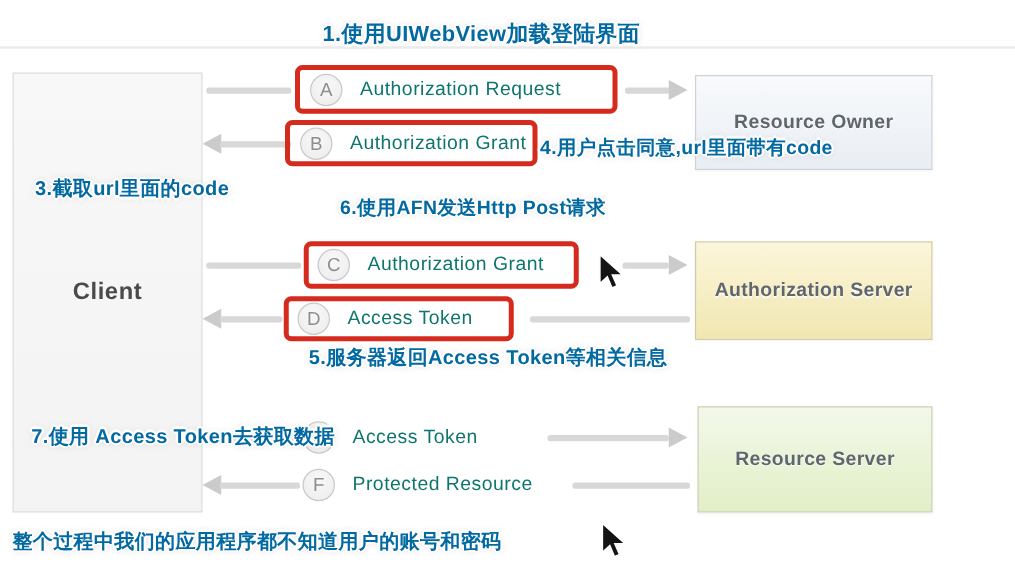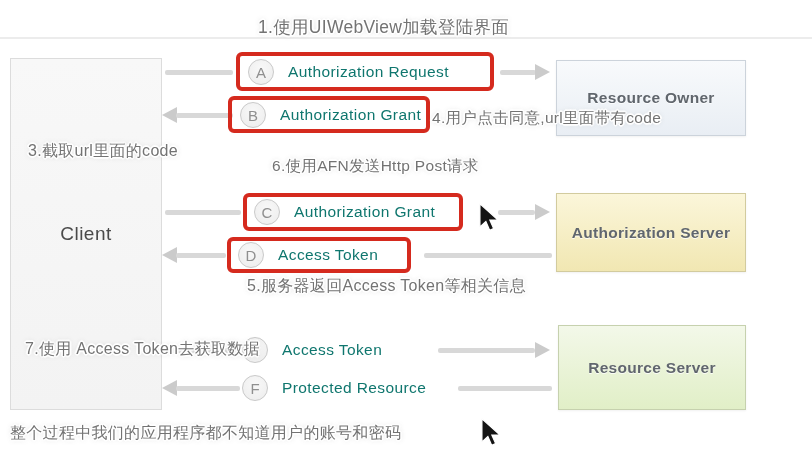--- a/index.html
+++ b/index.html
@@ -7,21 +7,21 @@
     position:relative;width:812px;height:459px;background:#ffffff;overflow:hidden;
     font-family:"Liberation Sans","DejaVu Sans",sans-serif;
   }
   .topline{position:absolute;left:0;top:37px;width:812px;height:2px;background:#ececec;}
 
   
   .client-box{
     position:absolute;left:10px;top:58px;width:152px;height:352px;
     background:linear-gradient(180deg,#f8f8f8 0%,#f3f3f3 100%);
     border:1px solid #dcdcdc;box-sizing:border-box;
-    display:flex;align-items:center;justify-content:center;
+    display:flex;align-items:center;justify-content:center;font-weight:bold;
   }
   .client-label{font-size:19px;color:#4a4a4a;letter-spacing:.5px;}
   .server-box{
     position:absolute;box-sizing:border-box;border:1px solid #ccc;
     display:flex;align-items:center;justify-content:center;
     box-shadow:0 1px 2px rgba(0,0,0,.06);
   }
   .server-label{font-size:15.5px;color:#60666d;letter-spacing:.3px;text-shadow:0 1px 0 rgba(255,255,255,.8);font-weight:bold;}
   .box-resource-owner{left:556px;top:60px;width:190px;height:76px;
     background:linear-gradient(180deg,#f8fafc 0%,#e9eef4 100%);border-color:#ccd3db;}
@@ -45,21 +45,21 @@
     border:1px solid #c9c9c9;color:#8f8f8f;font-size:15px;
     display:flex;align-items:center;justify-content:center;flex:0 0 auto;
   }
   .flow-label{font-size:15.5px;color:#0f766e;letter-spacing:.4px;}
 
   .redbox{position:absolute;border:4px solid #d52a1e;border-radius:6px;box-sizing:border-box;z-index:3;}
   .pill{z-index:4;}
 
   
   .ann{
-    position:absolute;z-index:10;color:#737373;font-weight:normal;white-space:nowrap;
+    position:absolute;z-index:10;color:#0369a1;font-weight:bold;white-space:nowrap;
     letter-spacing:.3px;
     text-shadow:-1px -1px 0 #fff,1px -1px 0 #fff,-1px 1px 0 #fff,1px 1px 0 #fff,
       -2px 0 1px #fff,2px 0 1px #fff,0 2px 1px #fff,0 -2px 1px #fff,0 0 5px rgba(120,120,120,.45);
   }
   .cursor{position:absolute;z-index:12;}
 </style>
 </head>
 <body>
 
 <div class="stage">

